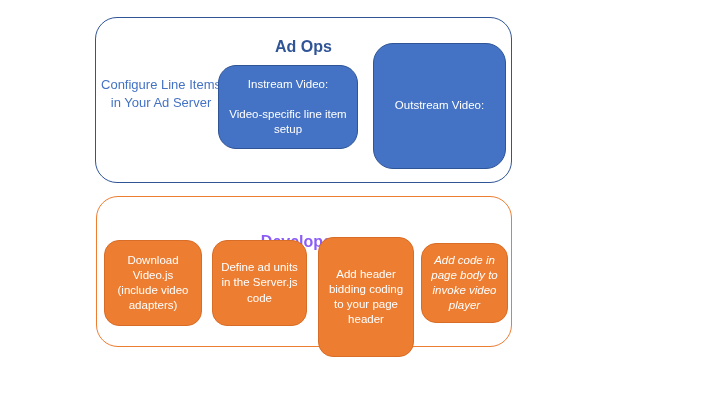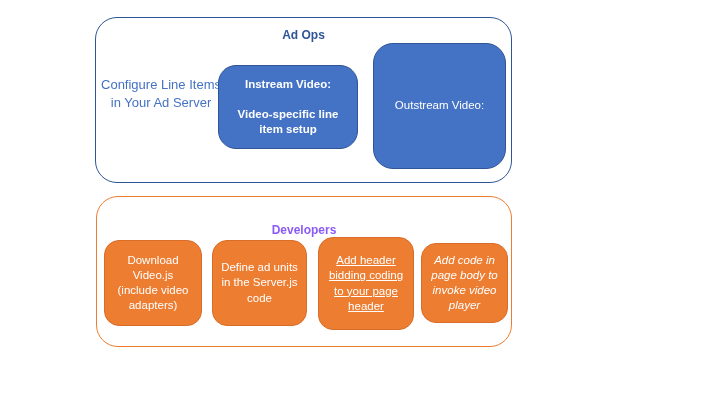--- a/index.html
+++ b/index.html
@@ -18,24 +18,24 @@
     left: 95px; top: 17px; width: 417px; height: 166px;
     border: 1.5px solid #2F5597;
   }
   .group.devs {
     left: 96px; top: 196px; width: 416px; height: 151px;
     border: 1.5px solid #ED7D31;
   }
 
   .group-title {
     position: absolute;
-    top: 10px; left: 0; width: 100%;
+    top: 20px; left: 0; width: 100%;
     text-align: center;
     font-weight: bold;
-    font-size: 12px;
+    font-size: 16px;
   }
   .group-title.blue { color: #2F5597; }
   .group-title.orange { color: #8b5cf6; margin-top: 16px; }
 
   
   .note {
     position: absolute;
     left: 5px; top: 58px; width: 120px;
     text-align: center;
     color: #4472C4;
@@ -59,29 +59,29 @@
     background: #4472C4;
     border: 1px solid #2F5597;
   }
   .fillbox.orange {
     background: #ED7D31;
     border: 1px solid #D86D27;
     border-radius: 15px;
     padding: 4px 6px;
   }
 
-  .instream  { left: 122px; top: 47px; width: 140px; height: 84px; border-radius: 18px; padding: 6px 9px; font-weight: bold; }
+  .instream  { left: 122px; top: 47px; width: 140px; height: 84px; border-radius: 18px; padding: 6px 9px; }
   .outstream { left: 277px; top: 25px; width: 133px; height: 126px; border-radius: 20px; padding: 6px 7px; }
 
   .fillbox .box-title { width: 100%; }
   .fillbox .box-body  { width: 100%; margin-top: 15px; }
 
   .step1 { left: 7px;   top: 43px; width: 98px; height: 86px; }
   .step2 { left: 115px; top: 43px; width: 95px; height: 86px; }
-  .step3 { left: 221px; top: 40px; width: 96px; height: 93px; text-decoration: underline; }
+  .step3 { left: 221px; top: 40px; width: 96px; height: 120px; }
   .step4 { left: 324px; top: 46px; width: 87px; height: 80px; font-style: italic; }
 </style>
 </head>
 <body>
 
 <div class="stage">
 
   <div class="group adops">
     <div class="group-title blue">Ad Ops</div>
 

